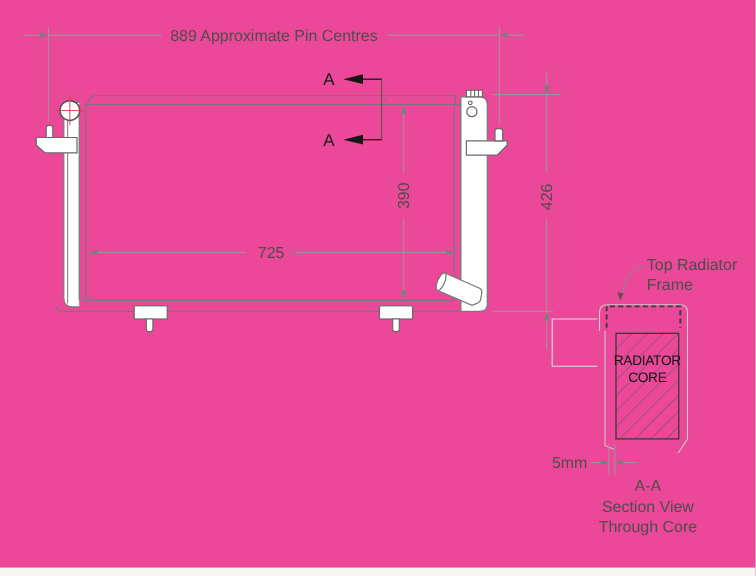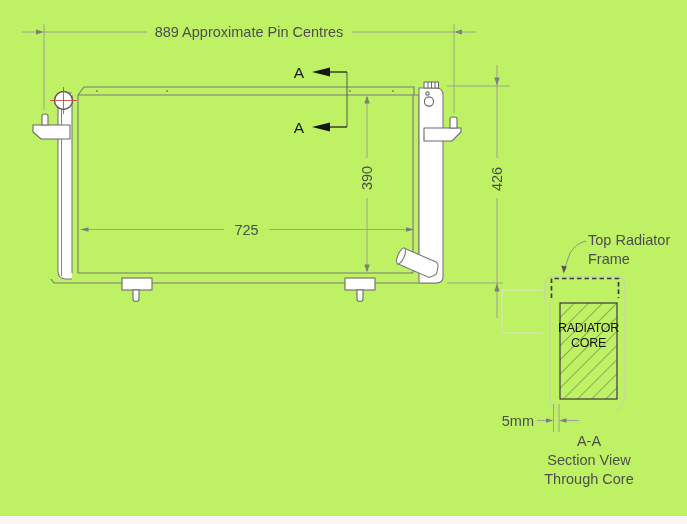--- a/index.html
+++ b/index.html
@@ -1,16 +1,16 @@
 <!DOCTYPE html>
 <html><head>
 <meta charset="utf-8">
 <style>
   html,body{margin:0;padding:0;background:#ffffff;}
-  .stage{position:relative;width:687px;height:524px;background:#bef264;overflow:hidden;
+  .stage{position:relative;width:687px;height:524px;background:#ec4899;overflow:hidden;
          font-family:"Liberation Sans", sans-serif;text-align:center;}
   svg text{font-family:"Liberation Sans","DejaVu Sans",sans-serif;}
   .dimtext{font-size:14.5px;fill:#4d4d4d;}
   .sectext{font-size:15.5px;fill:#161616;}
   .coretext{font-size:12.5px;fill:#111;letter-spacing:-0.3px;}
 </style>
 </head>
 <body>
 
 <div class="stage">

